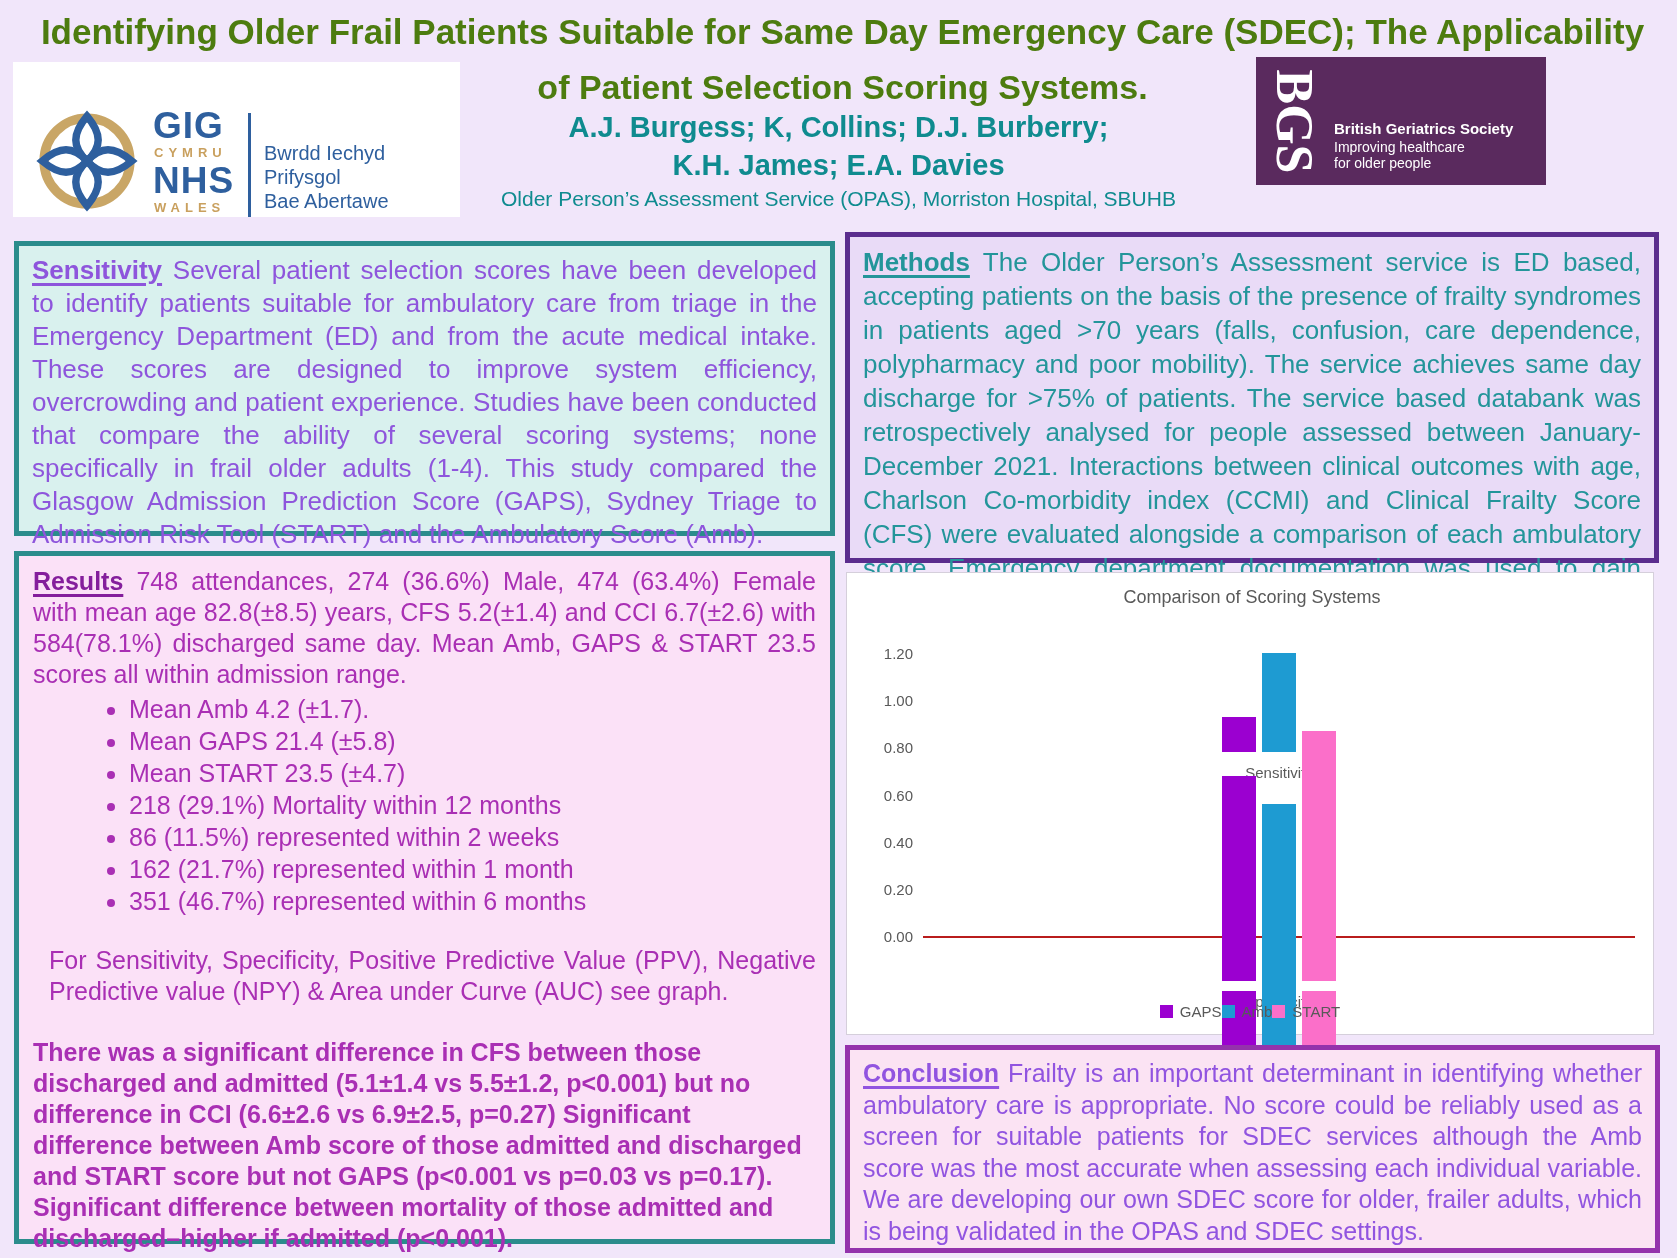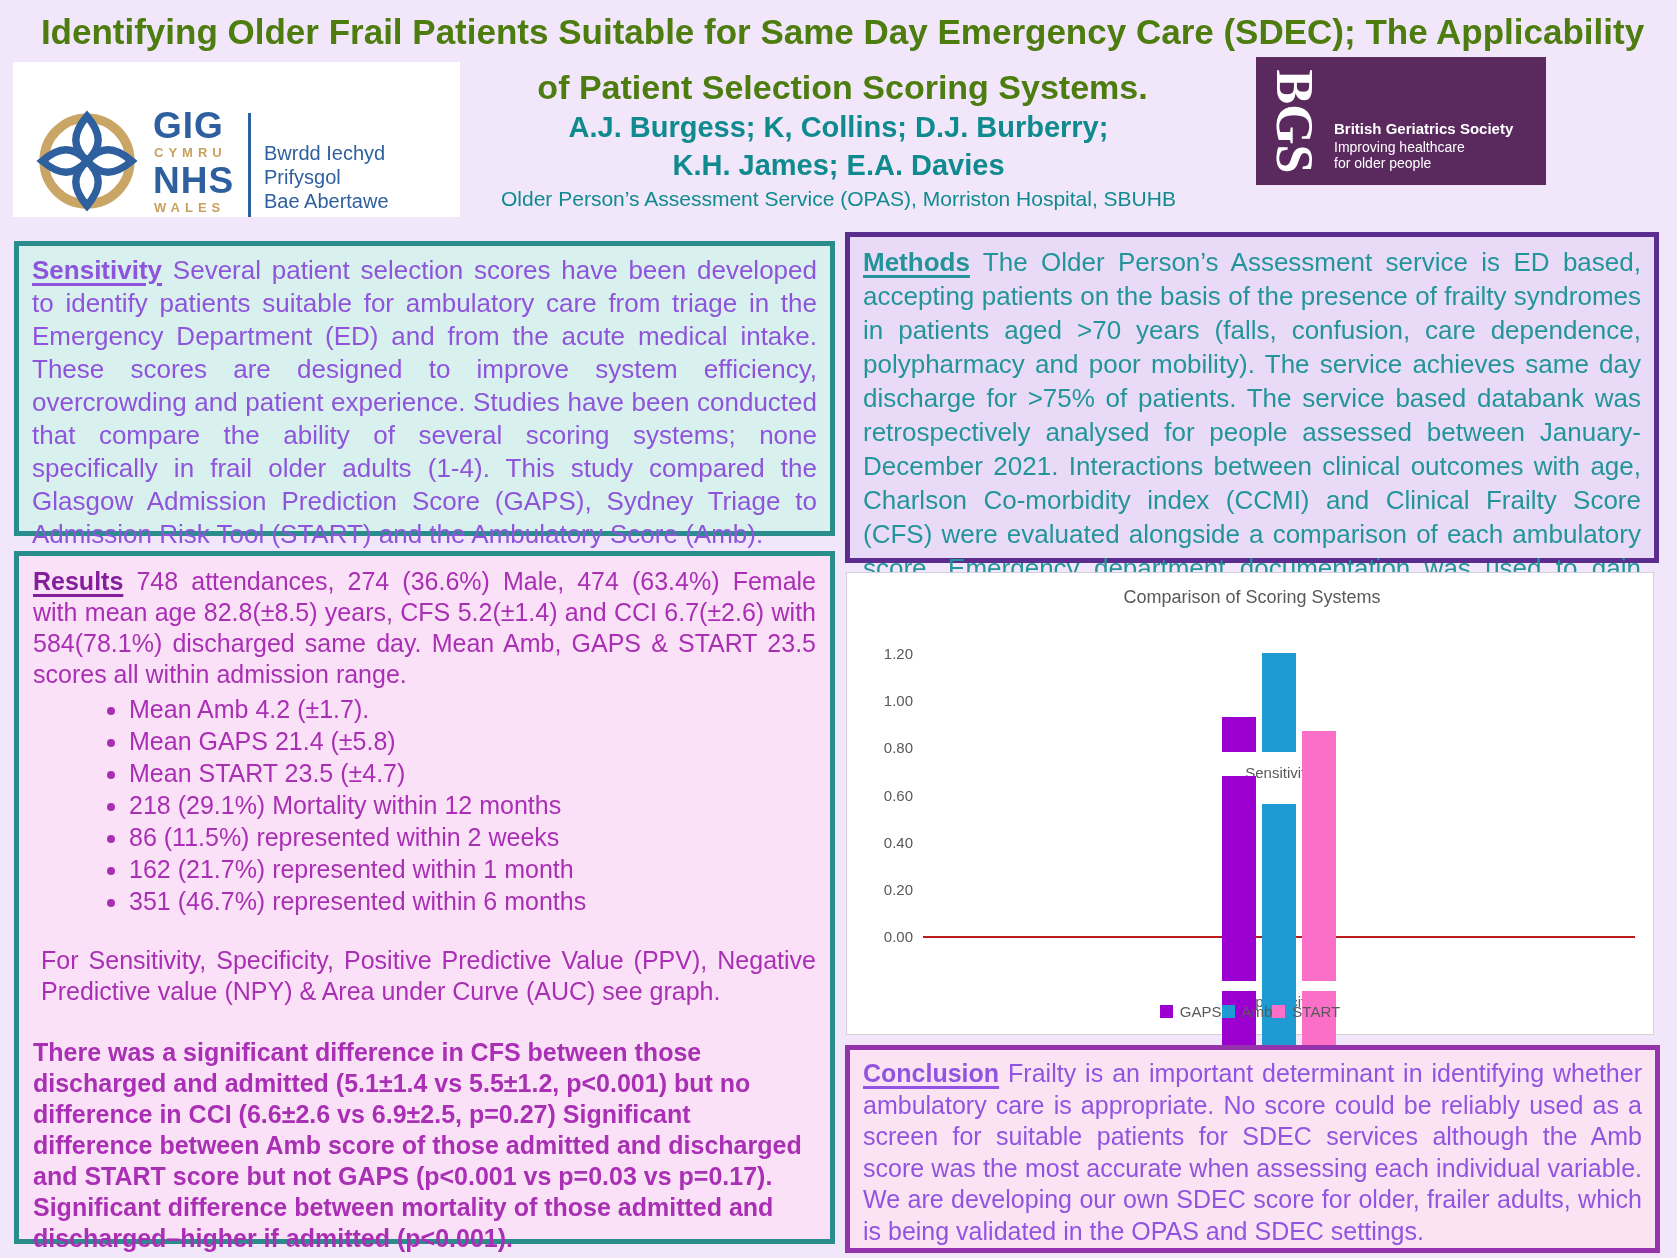--- a/index.html
+++ b/index.html
@@ -41,21 +41,21 @@
   .intro-box{left:14px;top:241px;width:821px;height:295px;background:#d9f1ee;
     border:5px solid #2b8c8c;font-size:26px;line-height:33px;color:#8e55dc;}
   .methods-box{left:845px;top:232px;width:814px;height:331px;background:#e9dbf7;
     border:5px solid #5b2d8e;font-size:26px;line-height:34px;color:#23959a;}
   .results-box{left:14px;top:551px;width:821px;height:693px;background:#fbe1f7;
     border:5px solid #2b8c8c;font-size:25px;line-height:31px;color:#a92fb4;text-align:left;padding:10px 14px;}
   .results-box .heading{color:#841e9c;}
   .results-intro{text-align:justify;margin:0;}
   ul.results-bullets{margin:4px 0 28px 0;padding-left:96px;list-style:disc outside;}
   ul.results-bullets li{margin:1px 0;}
-  .graph-note{margin:0 0 30px 8px;text-align:justify;}
+  .graph-note{margin:0 0 30px 16px;text-align:justify;}
   .stats{margin:0;text-align:left;font-weight:bold;}
   .conclusion-box{left:845px;top:1045px;width:815px;height:208px;background:#fbe3f3;
     border:5px solid #9433ac;font-size:25px;line-height:31.5px;color:#9154e0;}
   
   .chart-box{position:absolute;left:846px;top:572px;width:808px;height:463px;background:#ffffff;
     border:1px solid #d5cfdb;box-sizing:border-box;}
   .chart-title{position:absolute;top:14px;left:4px;right:0;text-align:center;
     font-size:18px;color:#595959;}
   .y-axis{position:absolute;left:16px;top:80px;width:50px;height:283px;}
   .ytick{position:absolute;right:0;font-size:15px;color:#595959;}

